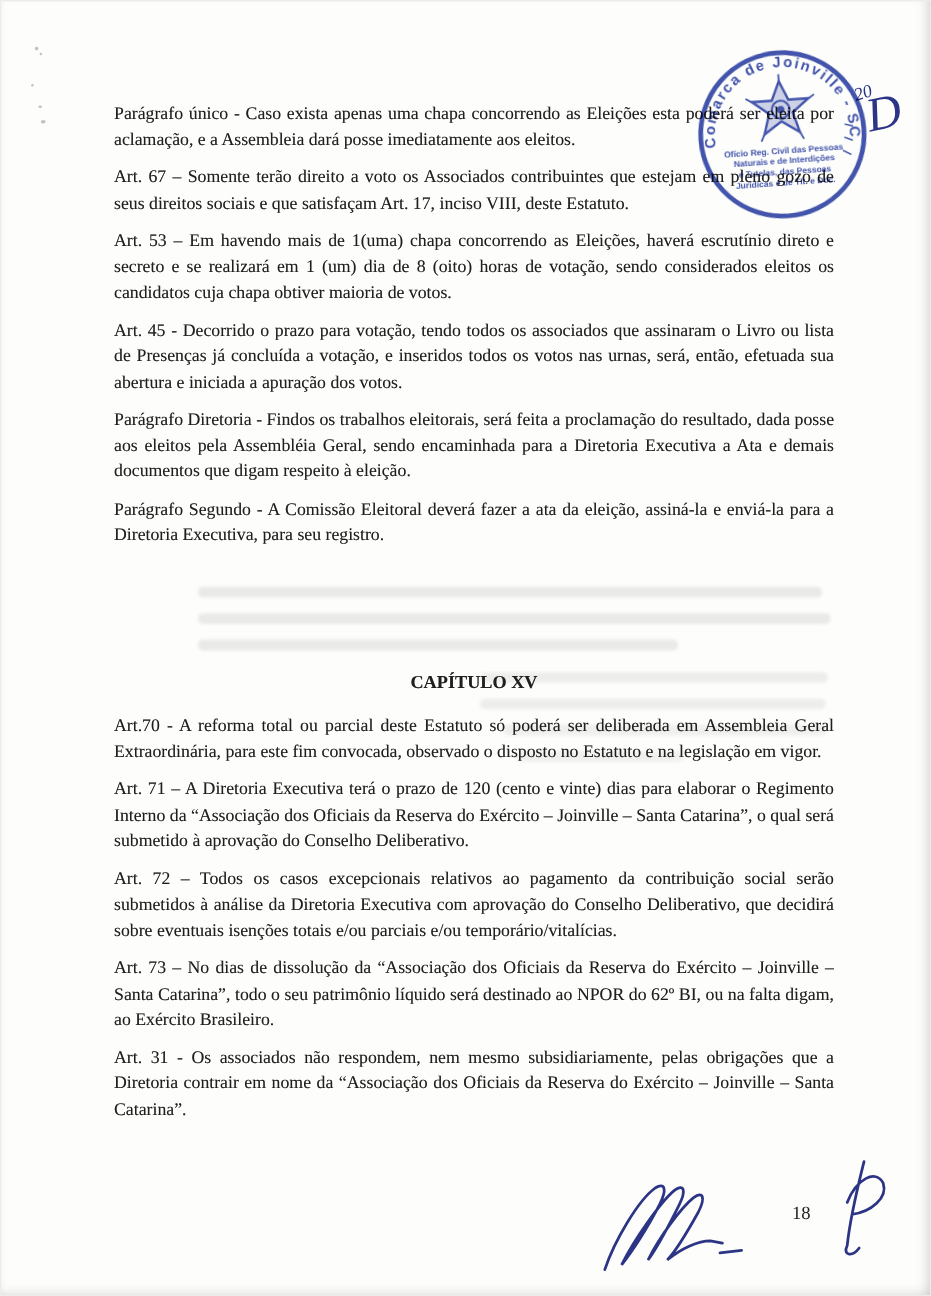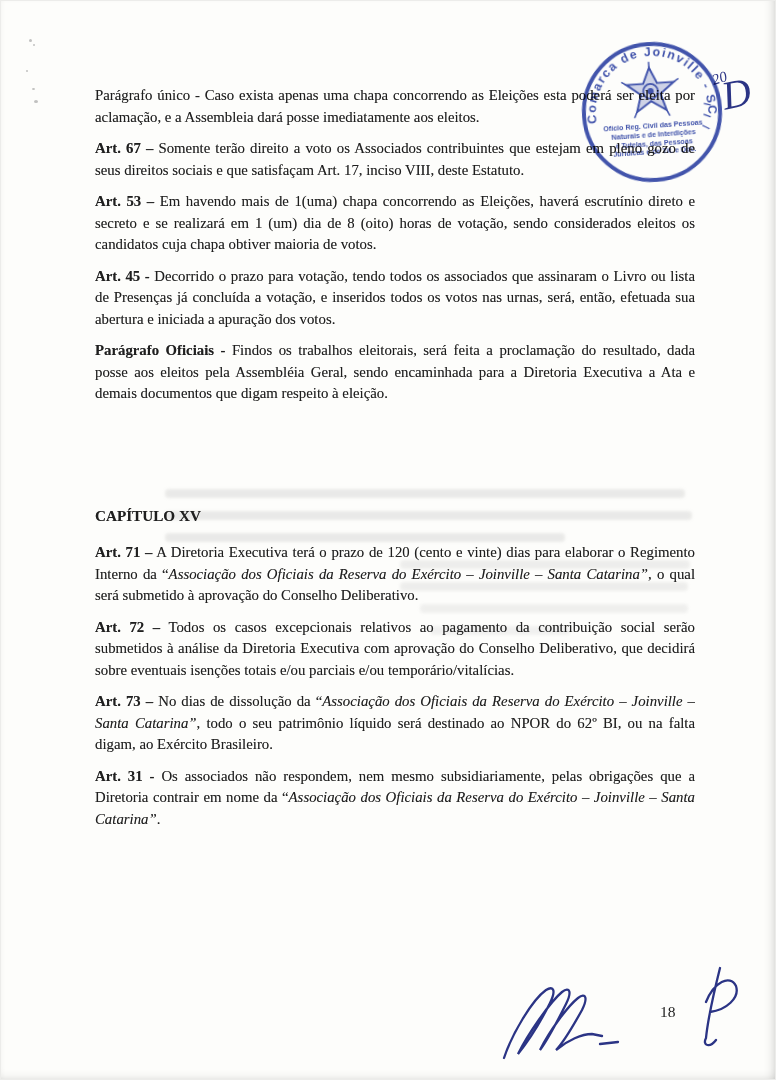--- a/index.html
+++ b/index.html
@@ -19,24 +19,25 @@
     position:absolute;left:95px;top:85px;width:600px;
   }
   .block{margin:0 0 10px 0;}
   .paragraph{
     font-size:14.8px;line-height:21.5px;text-align:justify;
     text-shadow:0 0 .4px rgba(0,0,0,.38);
   }
   .heading{
     font-size:15.2px;line-height:21.5px;font-weight:bold;margin-bottom:16px;
     text-shadow:0 0 .4px rgba(0,0,0,.38);
+    text-align:center;
   }
   .spacer{margin:0;}
-  .b{font-weight:bold;}
-  .i{font-style:italic;}
+  .b{font-weight:normal;}
+  .i{}
 
   
   .stamp{
     position:absolute;left:578px;top:38px;width:148px;height:148px;
     mix-blend-mode:multiply;opacity:.93;transform:rotate(-4deg);
     filter:blur(.2px);
   }
   .stamp text{font-family:"Liberation Sans", sans-serif;}
 
   
@@ -82,23 +83,25 @@
   <div class="ghost-row" style="left:400px;top:560px;width:290px;opacity:.2;"></div>
   <div class="ghost-row" style="left:400px;top:582px;width:288px;opacity:.2;"></div>
   <div class="ghost-row" style="left:420px;top:604px;width:268px;opacity:.18;"></div>
   <div class="ghost-row" style="left:430px;top:626px;width:140px;opacity:.16;"></div>
 
   <div class="doc" id="doc">
       <div class="block paragraph"><span>Parágrafo único - Caso exista apenas uma chapa concorrendo as Eleições esta poderá ser eleita por aclamação, e a Assembleia dará posse imediatamente aos eleitos.</span></div>
       <div class="block paragraph"><span class="b">Art. 67 –</span><span> Somente terão direito a voto os Associados contribuintes que estejam em pleno gozo de seus direitos sociais e que satisfaçam Art. 17, inciso VIII, deste Estatuto.</span></div>
       <div class="block paragraph"><span class="b">Art. 53 –</span><span> Em havendo mais de 1(uma) chapa concorrendo as Eleições, haverá escrutínio direto e secreto e se realizará em 1 (um) dia de 8 (oito) horas de votação, sendo considerados eleitos os candidatos cuja chapa obtiver maioria de votos.</span></div>
       <div class="block paragraph"><span class="b">Art. 45 -</span><span> Decorrido o prazo para votação, tendo todos os associados que assinaram o Livro ou lista de Presenças já concluída a votação, e inseridos todos os votos nas urnas, será, então, efetuada sua abertura e iniciada a apuração dos votos.</span></div>
-      <div class="block paragraph"><span class="b">Parágrafo Oficiais -</span><span> Findos os trabalhos eleitorais, será feita a proclamação do resultado, dada posse aos eleitos pela Assembléia Geral, sendo encaminhada para a Diretoria Executiva a Ata e demais documentos que digam respeito à eleição.</span></div>
+      <div class="block paragraph"><span class="b">Parágrafo Diretoria -</span><span> Findos os trabalhos eleitorais, será feita a proclamação do resultado, dada posse aos eleitos pela Assembléia Geral, sendo encaminhada para a Diretoria Executiva a Ata e demais documentos que digam respeito à eleição.</span></div>
+      <div class="block paragraph"><span class="b">Parágrafo Segundo -</span><span> A Comissão Eleitoral deverá fazer a ata da eleição, assiná-la e enviá-la para a Diretoria Executiva, para seu registro.</span></div>
       <div class="block spacer" style="height: 90px;"></div>
       <div class="block heading"><span>CAPÍTULO XV</span></div>
+      <div class="block paragraph"><span class="b">Art.70 -</span><span> A reforma total ou parcial deste Estatuto só poderá ser deliberada em Assembleia Geral Extraordinária, para este fim convocada, observado o disposto no Estatuto e na legislação em vigor.</span></div>
       <div class="block paragraph"><span class="b">Art. 71 –</span><span> A Diretoria Executiva terá o prazo de 120 (cento e vinte) dias para elaborar o Regimento Interno da “</span><span class="i">Associação dos Oficiais da Reserva do Exército – Joinville – Santa Catarina”</span><span>, o qual será submetido à aprovação do Conselho Deliberativo.</span></div>
       <div class="block paragraph"><span class="b">Art. 72 –</span><span> Todos os casos excepcionais relativos ao pagamento da contribuição social serão submetidos à análise da Diretoria Executiva com aprovação do Conselho Deliberativo, que decidirá sobre eventuais isenções totais e/ou parciais e/ou temporário/vitalícias.</span></div>
       <div class="block paragraph"><span class="b">Art. 73 –</span><span> No dias de dissolução da “</span><span class="i">Associação dos Oficiais da Reserva do Exército – Joinville – Santa Catarina”</span><span>, todo o seu patrimônio líquido será destinado ao NPOR do 62º BI, ou na falta digam, ao Exército Brasileiro.</span></div>
       <div class="block paragraph"><span class="b">Art. 31 -</span><span> Os associados não respondem, nem mesmo subsidiariamente, pelas obrigações que a Diretoria contrair em nome da “</span><span class="i">Associação dos Oficiais da Reserva do Exército – Joinville – Santa Catarina”</span><span>.</span></div>
     </div>
 
   <svg class="stamp" viewBox="0 0 150 150">
     <circle cx="75" cy="75" r="69" fill="none" stroke="#3347a8" stroke-width="4"></circle>
     <path id="arcTop" d="M 23.3,99 A 57,57 0 1 1 126.7,99" fill="none" stroke="none"></path>
     <text font-size="12.5" font-weight="bold" fill="#3347a8" letter-spacing="1.6" text-anchor="middle">

